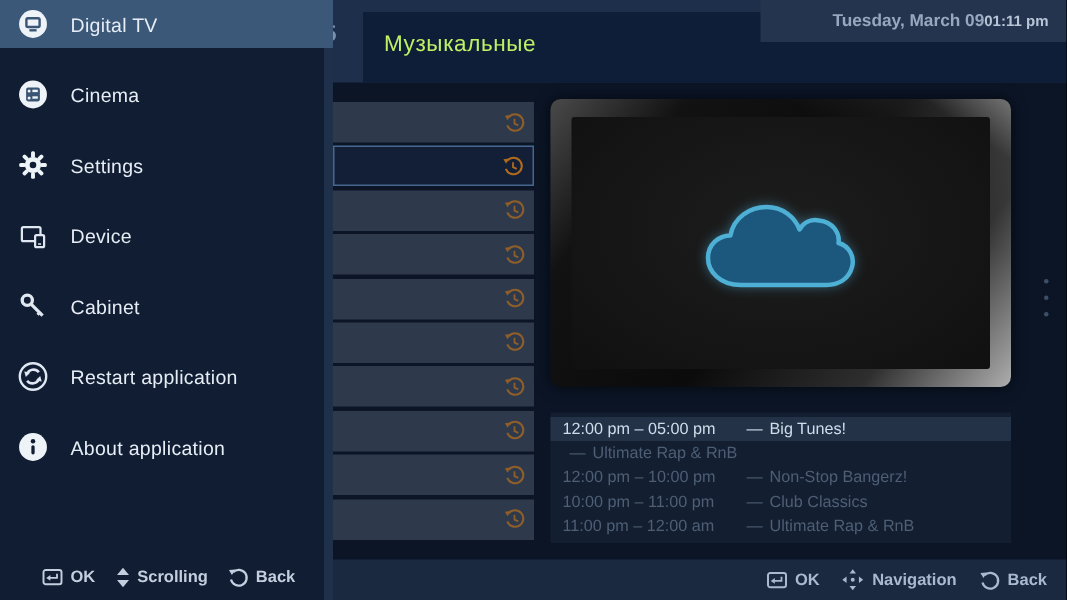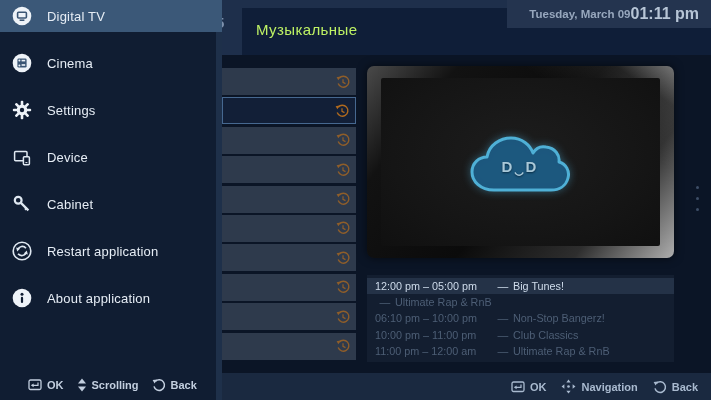--- a/index.html
+++ b/index.html
@@ -8,21 +8,21 @@
          -webkit-font-smoothing:antialiased;}
 
   
   .header{position:absolute;left:222px;top:0;width:489px;height:55px;background:#1e2f4b;z-index:1;}
   .partial-tab{position:absolute;left:-6px;top:14px;font-size:15px;color:#7e91ac;font-weight:bold;}
   .tab-panel{position:absolute;left:20px;top:8px;right:0;bottom:0;background:#0f1e38;}
   .tab-label{position:absolute;left:14px;top:13px;font-size:15px;letter-spacing:.4px;color:#bef264;}
   .datetime-panel{position:absolute;right:0;top:0;width:204px;height:28px;background:#24344f;
       display:flex;align-items:center;justify-content:flex-end;padding-right:12px;box-sizing:border-box;z-index:2;}
   .dt-date{font-size:11.5px;font-weight:bold;color:#97a7bd;}
-  .dt-time{font-size:16px;font-weight:bold;color:#b7c5d6;}
+  .dt-time{font-size:10px;font-weight:bold;color:#b7c5d6;}
 
   
   .sidebar{position:absolute;left:0;top:0;width:222px;height:400px;background:#101d32;z-index:10;}
   .sidebar::after{content:"";position:absolute;right:0;top:0;bottom:0;width:6px;background:rgba(62,92,132,.30);}
   .side-item{position:absolute;left:0;width:222px;height:32px;display:flex;align-items:center;cursor:default;}
   .side-item.selected{background:#3b5878;z-index:2;}
   .side-icon{position:absolute;left:12px;top:50%;transform:translateY(-50%);width:20px;height:20px;display:block;}
   .side-label{position:absolute;left:47px;font-size:13px;color:#e6edf5;letter-spacing:.2px;}
   .side-hints{position:absolute;left:28px;bottom:8px;display:flex;align-items:center;gap:13px;z-index:3;}
   .hint{display:flex;align-items:center;gap:5px;font-size:11px;font-weight:bold;color:#c3cfdf;}
@@ -175,42 +175,41 @@
 </div>
     </div>
 
   <div class="tv">
     <div class="screen">
       <svg class="cloud-svg" width="104" height="62" viewBox="0 0 104 62">
         <path d="M26 56 C 12 56 4 47 4 38 C 4 29 11 23 19 23 C 21 11 32 4 43 4
                  C 54 4 62 11 65 19 C 68 14 73 12 78 13 C 87 14 92 21 91 28
                  C 98 30 102 37 100 44 C 98 52 91 56 83 56 Z" fill="#1b5880" fill-opacity="0.92" stroke="#4fb0d6" stroke-width="3" stroke-linejoin="round"></path>
       </svg>
-      <div class="logo-text">D‿D</div>
     </div>
   </div>
 
   <div class="dots">
     <span></span>
     <span></span>
     <span></span>
   </div>
 
   <div class="epg">
     <div class="epg-row selected">
       <span class="epg-time">12:00 pm – 05:00 pm</span>
       <span class="epg-sep">—</span>
       <span class="epg-title">Big Tunes!</span>
     </div>
     <div class="epg-row">
       <span class="epg-sep">—</span>
       <span class="epg-title">Ultimate Rap &amp; RnB</span>
     </div>
     <div class="epg-row">
-      <span class="epg-time">06:10 pm – 10:00 pm</span>
+      <span class="epg-time">12:00 pm – 10:00 pm</span>
       <span class="epg-sep">—</span>
       <span class="epg-title">Non-Stop Bangerz!</span>
     </div>
     <div class="epg-row">
       <span class="epg-time">10:00 pm – 11:00 pm</span>
       <span class="epg-sep">—</span>
       <span class="epg-title">Club Classics</span>
     </div>
     <div class="epg-row">
       <span class="epg-time">11:00 pm – 12:00 am</span>

